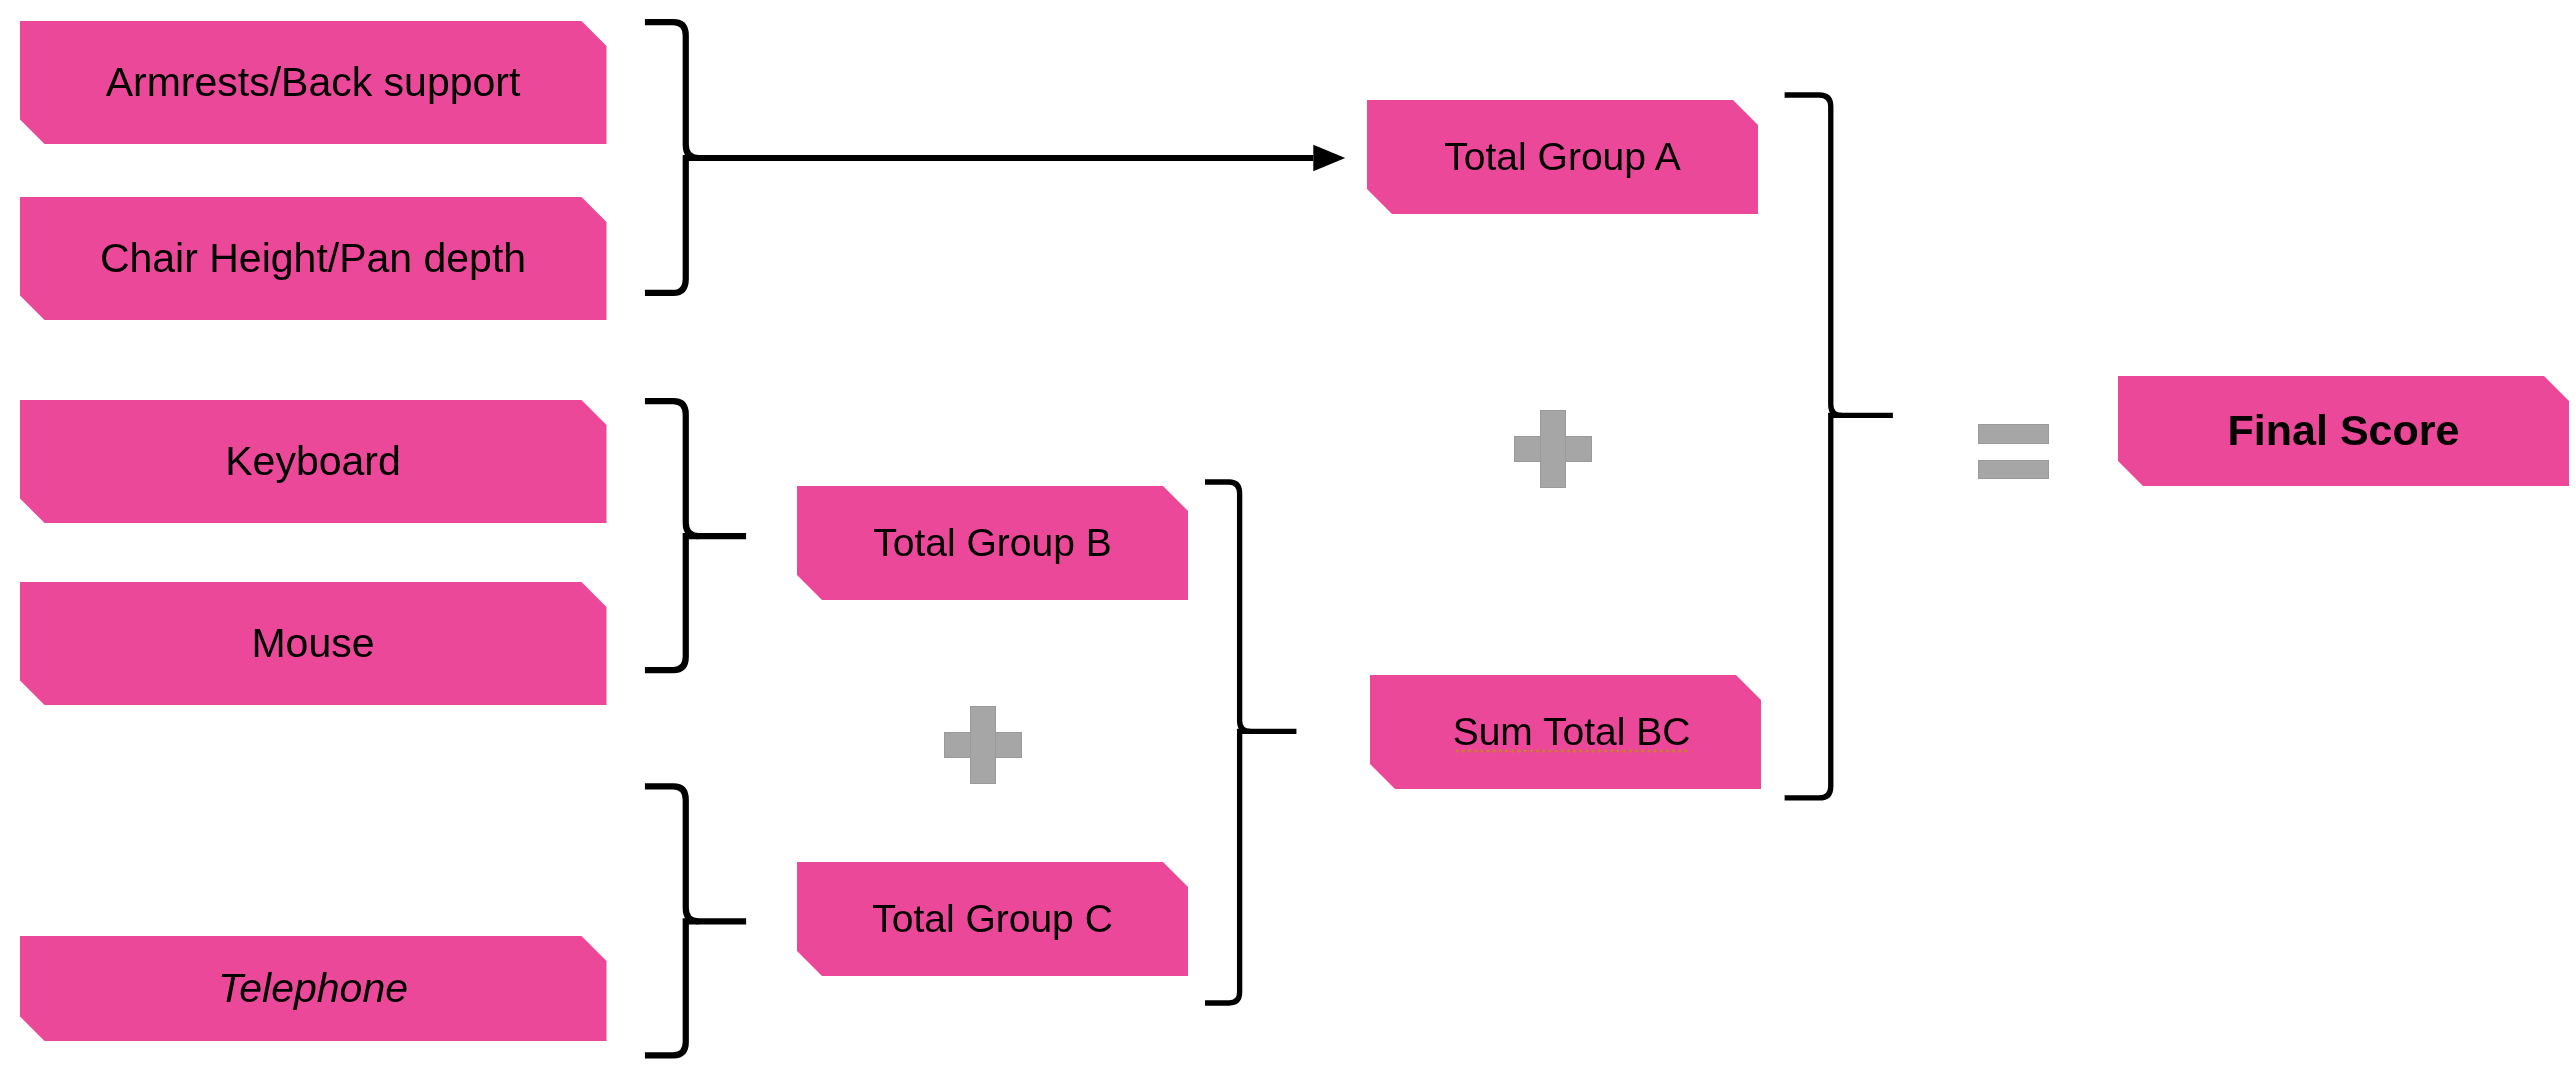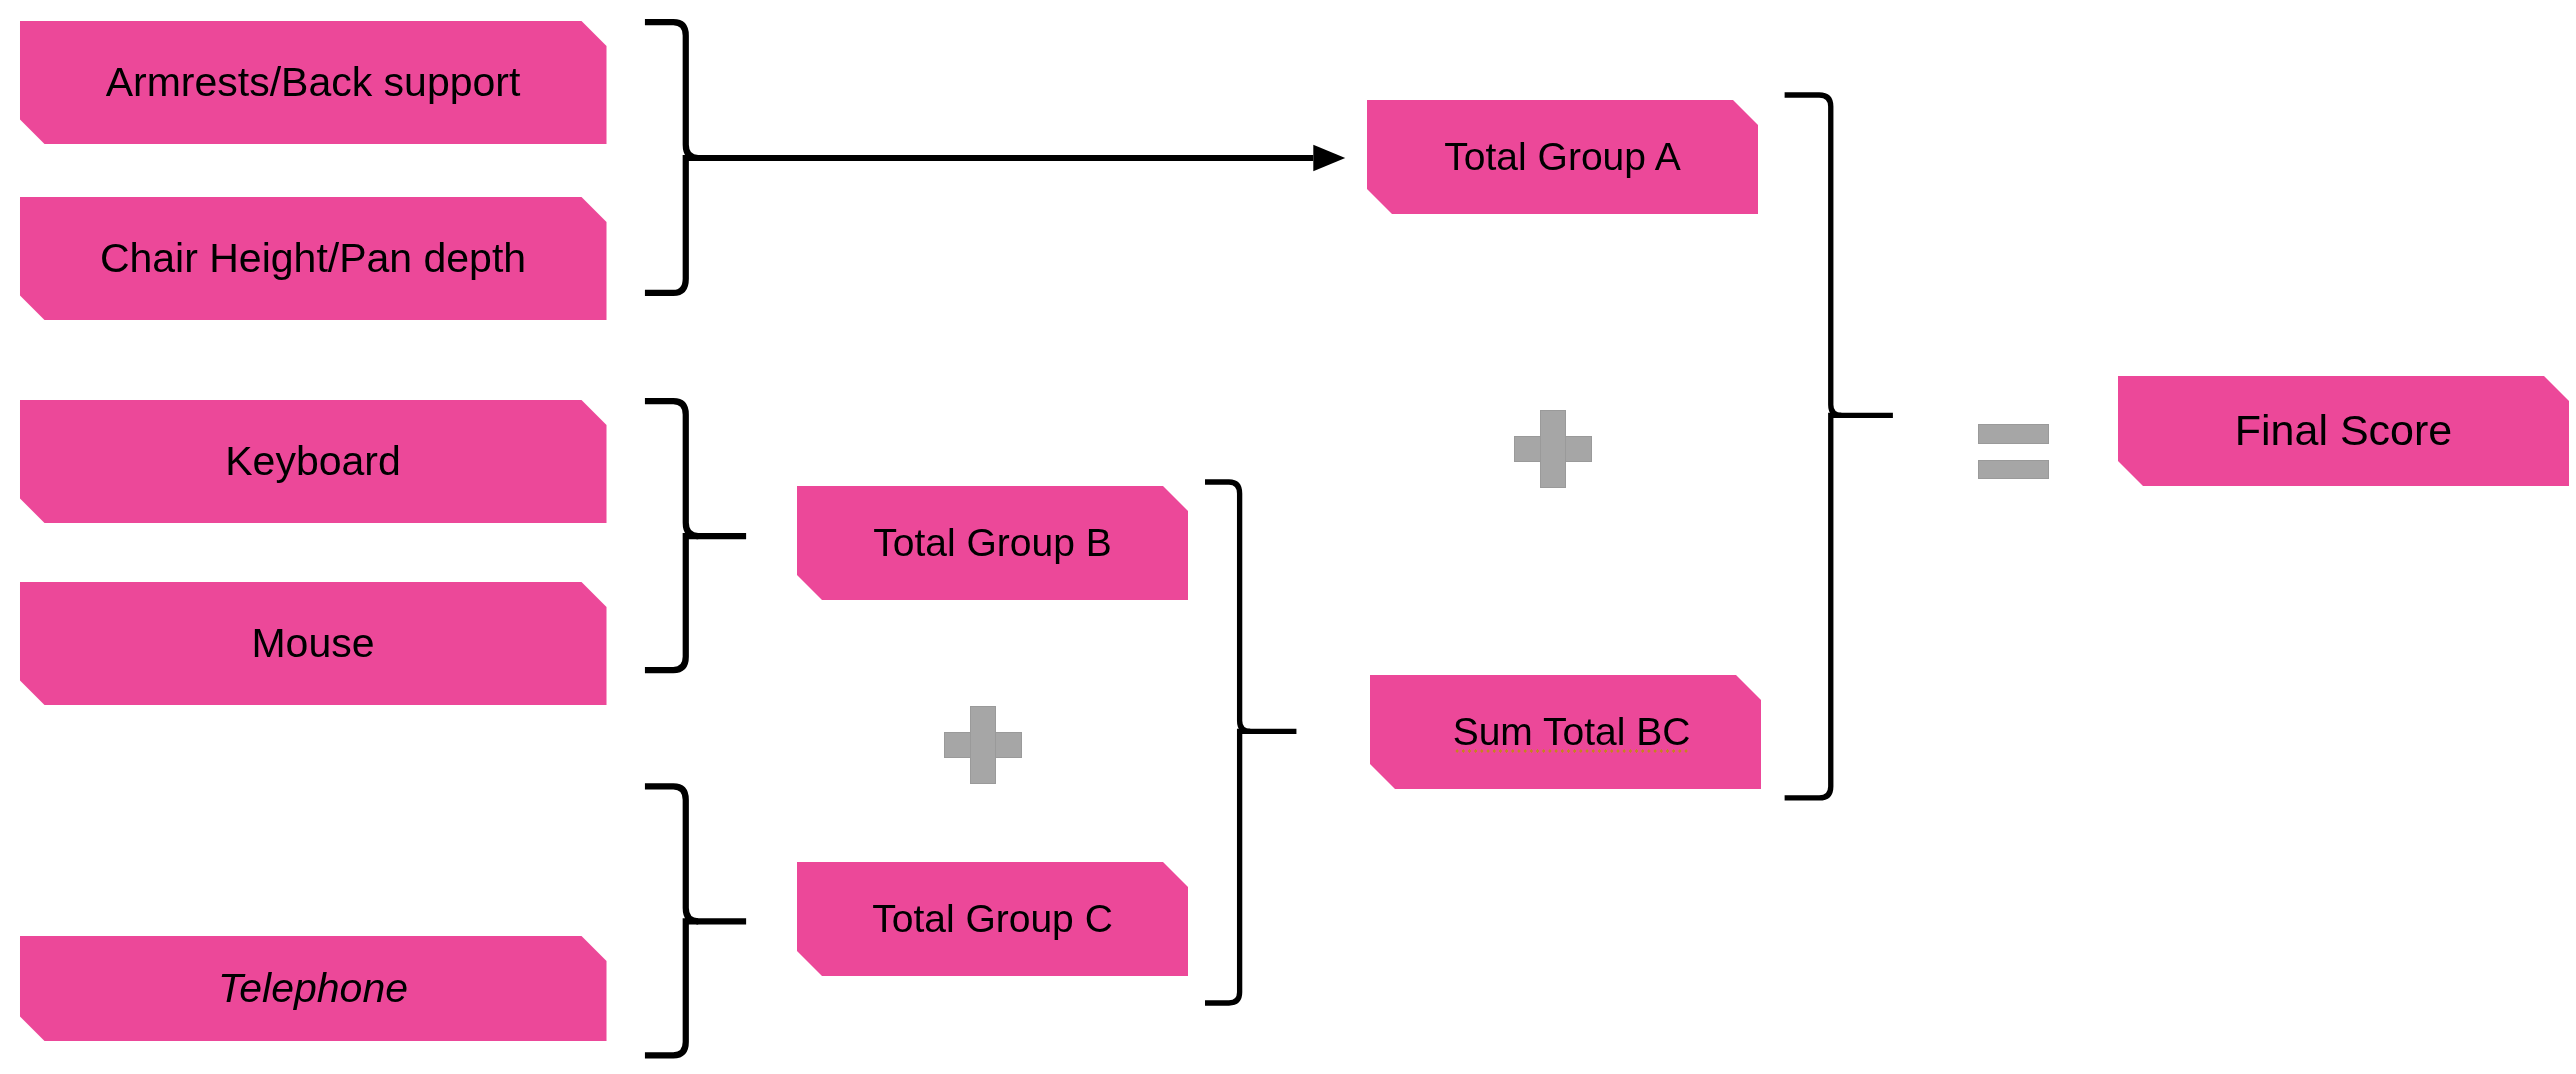--- a/index.html
+++ b/index.html
@@ -31,21 +31,21 @@
     line-height: 1.1;
     white-space: nowrap;
     filter: drop-shadow(2.7px 2.7px 1.8px rgba(0,0,0,0.30));
   }
   .snip-28 {
     clip-path: polygon(0 0, calc(100% - 25px) 0, 100% 25px, 100% 100%, 25px 100%, 0 calc(100% - 25px));
   }
 
   .box-label { pointer-events: none; }
 
-  .bold-label { font-weight: normal; }
+  .bold-label { font-weight: bold; }
 
   
   .squiggle {
     position: relative;
   }
   .squiggle::after {
     content: "";
     position: absolute;
     left: 1.8px;
     right: 1.8px;

